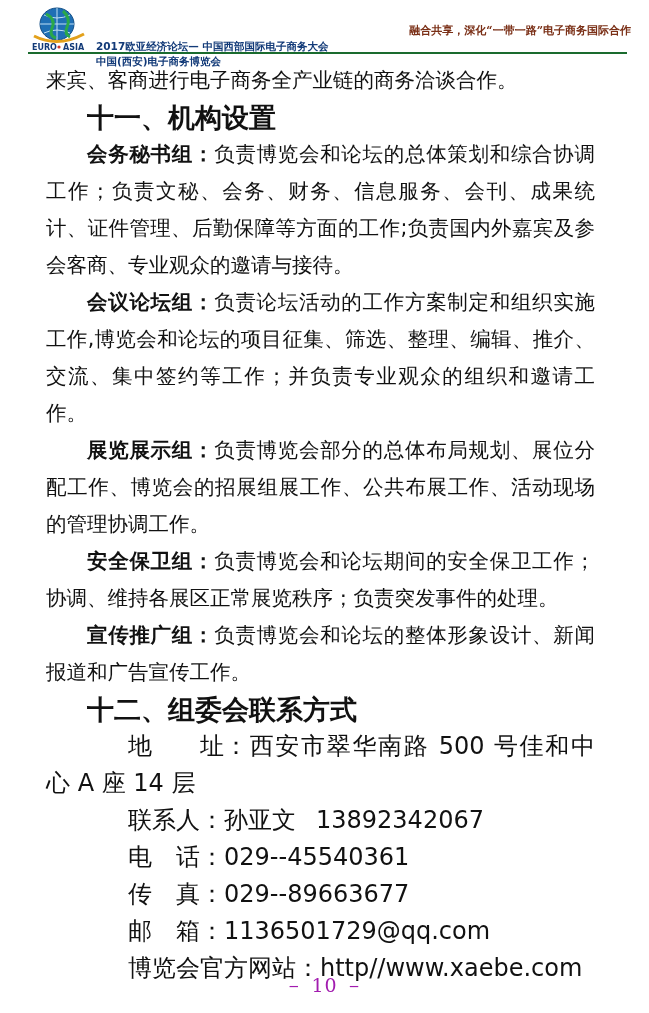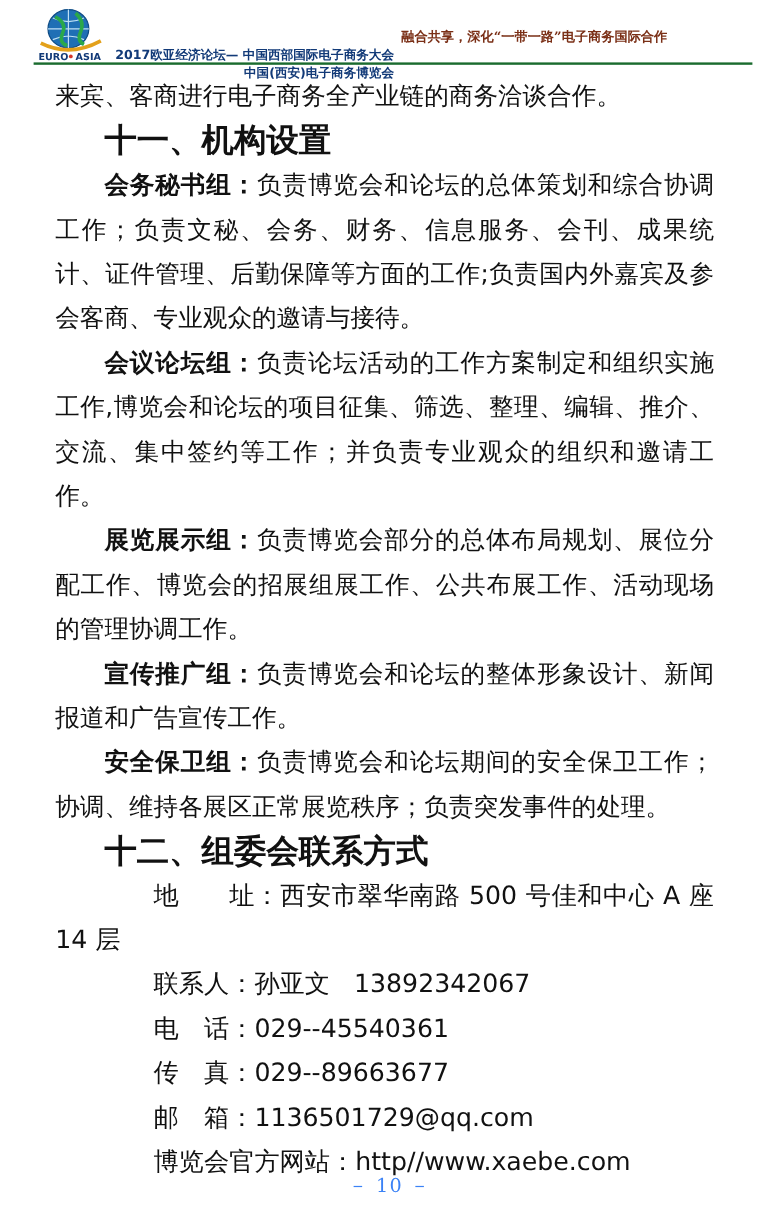--- a/index.html
+++ b/index.html
@@ -51,24 +51,24 @@
     flex: 0 0 auto;
     font-family: "DejaVu Sans", sans-serif;
     font-weight: bold;
     font-size: 10.5px;
     line-height: 15px;
     color: #123a78;
     letter-spacing: 0px;
     white-space: nowrap;
     margin-top: 48px;
   }
-  .header-cn .l2 { text-align: right; }
+  .header-cn .l2 { text-align: left; }
   .header-slogan {
     flex: 1 1 auto;
-    text-align: left;
+    text-align: right;
     font-family: "DejaVu Serif", serif;
     font-weight: bold;
     font-size: 11px;
     color: #7a2f16;
     white-space: nowrap;
     padding-left: 6px;
   }
 
   
   .content {
@@ -89,38 +89,38 @@
   .heading {
     font-weight: bold;
     text-indent: 41px;
     font-size: 27px;
   }
   .lead {
     font-weight: bold;
   }
   .contact {
     text-indent: 41px;
-    font-size: 21px;
+    font-size: 24px;
     line-height: 37px;
   }
   .contact .lbl {
     display: inline-block;
   }
   .sp { display: inline-block; width: 20px; }
 
   
   .footer {
     position: absolute;
     left: 0;
     right: 0;
     bottom: 14px;
     text-align: center;
     font-family: "DejaVu Serif", serif;
-    font-size: 16px;
-    color: #3b82f6;
+    font-size: 19px;
+    color: #a21caf;
     letter-spacing: 1px;
   }
 </style>
 </head>
 <body>
 
 <div class="page">
 
   <div class="header">
     <div class="logo">
@@ -148,23 +148,23 @@
     <p>来宾、客商进行电子商务全产业链的商务洽谈合作。</p>
 
     <p class="heading">十一、机构设置</p>
 
     <p class="indent"><span class="lead">会务秘书组：</span><span>负责博览会和论坛的总体策划和综合协调工作；负责文秘、会务、财务、信息服务、会刊、成果统计、证件管理、后勤保障等方面的工作;负责国内外嘉宾及参会客商、专业观众的邀请与接待。</span></p>
 
     <p class="indent"><span class="lead">会议论坛组：</span><span>负责论坛活动的工作方案制定和组织实施工作,博览会和论坛的项目征集、筛选、整理、编辑、推介、交流、集中签约等工作；并负责专业观众的组织和邀请工作。</span></p>
 
     <p class="indent"><span class="lead">展览展示组：</span><span>负责博览会部分的总体布局规划、展位分配工作、博览会的招展组展工作、公共布展工作、活动现场的管理协调工作。</span></p>
 
+    <p class="indent"><span class="lead">安全保卫组：</span><span>负责博览会和论坛期间的安全保卫工作；协调、维持各展区正常展览秩序；负责突发事件的处理。</span></p>
+
     <p class="indent"><span class="lead">宣传推广组：</span><span>负责博览会和论坛的整体形象设计、新闻报道和广告宣传工作。</span></p>
-
-    <p class="indent"><span class="lead">安全保卫组：</span><span>负责博览会和论坛期间的安全保卫工作；协调、维持各展区正常展览秩序；负责突发事件的处理。</span></p>
 
     <p class="heading">十二、组委会联系方式</p>
 
     <p class="contact"><span class="lbl">地　　址：</span><span>西安市翠华南路 500 号佳和中心 A 座 14 层</span></p>
 
     <p class="contact"><span class="lbl">联系人：</span><span>孙亚文</span><span class="sp"></span><span>13892342067</span></p>
 
     <p class="contact"><span class="lbl">电　话：</span><span>029--45540361</span></p>
 
     <p class="contact"><span class="lbl">传　真：</span><span>029--89663677</span></p>

